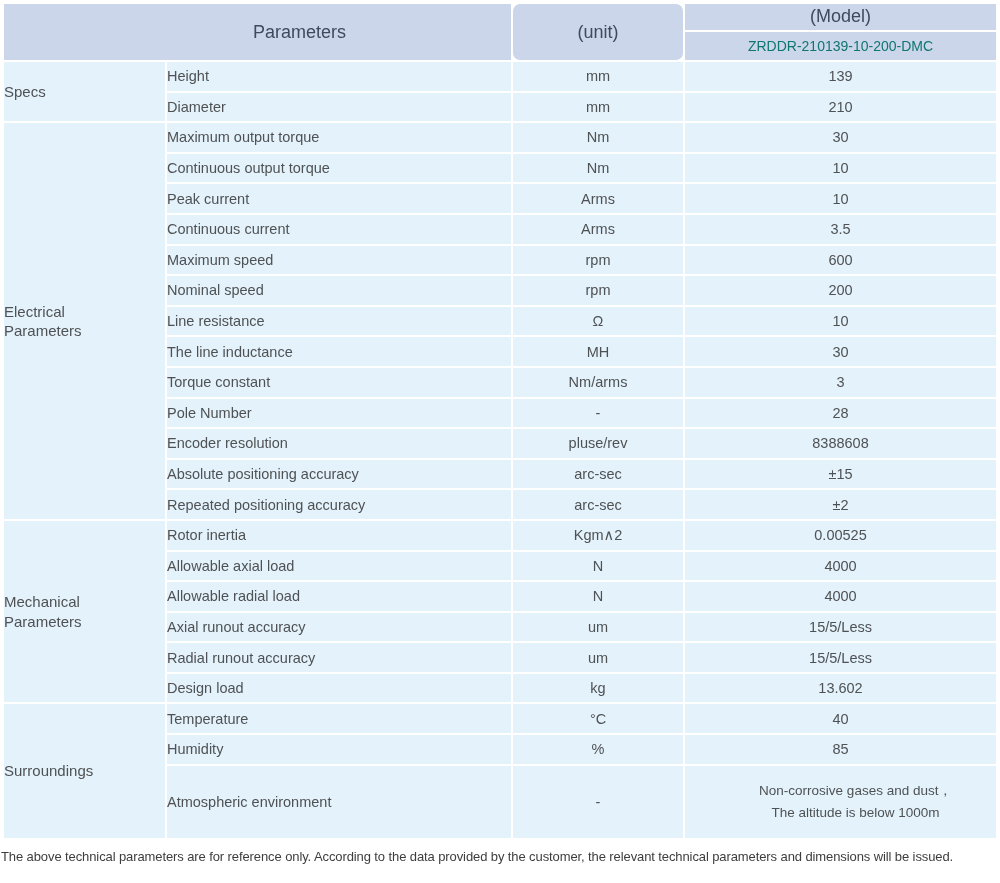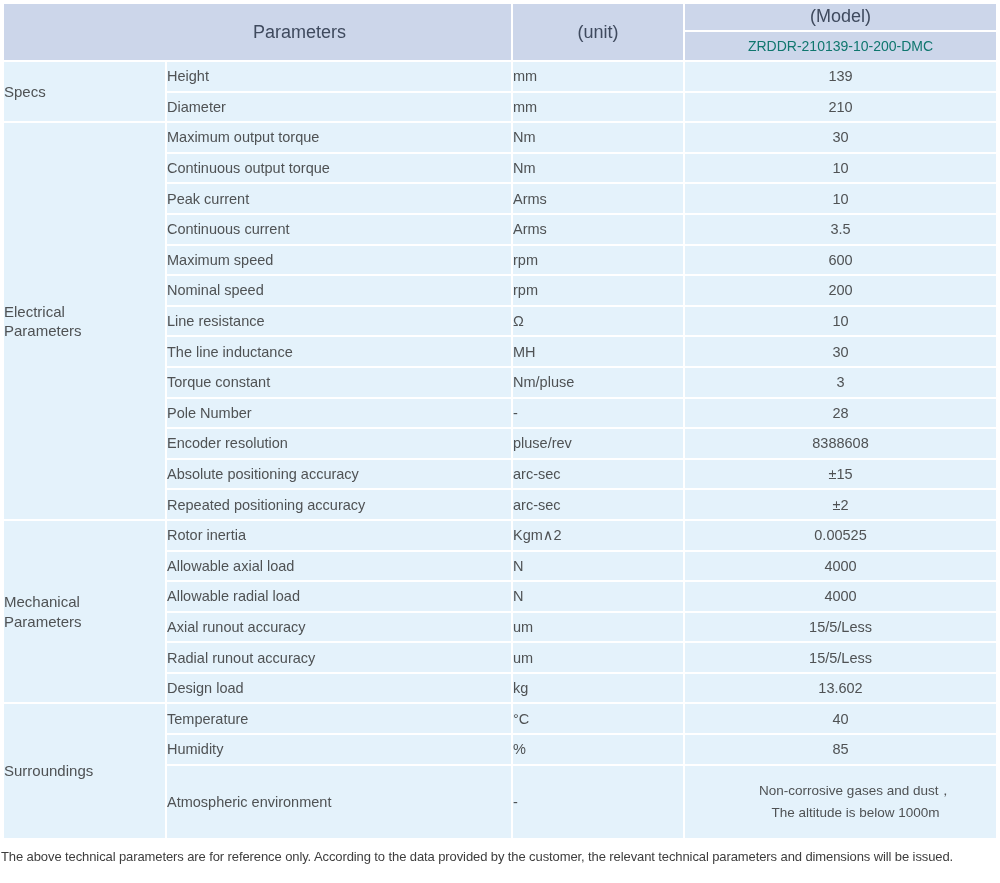--- a/index.html
+++ b/index.html
@@ -30,38 +30,38 @@
     padding: 0;
   }
   th.hdr {
     background: #ccd6ea;
     color: #3f4a5e;
     font-weight: 400;
     font-size: 18px;
     text-align: center;
   }
   th.hdr-params { padding-left: 84px; height: 56px; }
-  th.hdr-unit   { height: 56px; }
+  th.hdr-unit   { height: 56px; border-radius: 7px; }
   th.hdr-model  { height: 24px; }
   th.hdr-model-code { height: 26px; font-size: 14px; color: #0f766e; }
 
   tbody td {
     background: #e4f2fb;
     color: #4f5254;
     font-size: 14.5px;
     height: 28.6px;
   }
   td.group-cell {
     text-align: left;
     white-space: pre-line;
     font-size: 15px;
     line-height: 1.3;
   }
   td.name-cell { text-align: left; }
-  td.unit-cell { }
+  td.unit-cell { text-align: center; }
   td.value-cell { text-align: center; }
   tr.row-tall td { height: 72px; }
   td.value-multiline {
     white-space: pre-line;
     font-size: 13.5px;
     line-height: 1.6;
     padding-left: 30px;
   }
   .footnote {
     margin: 9px 0 0 1px;
@@ -143,21 +143,21 @@
         <td class="unit-cell">Ω</td>
         <td class="value-cell">10</td>
       </tr>
       <tr>
         <td class="name-cell">The line inductance</td>
         <td class="unit-cell">MH</td>
         <td class="value-cell">30</td>
       </tr>
       <tr>
         <td class="name-cell">Torque constant</td>
-        <td class="unit-cell">Nm/pluse</td>
+        <td class="unit-cell">Nm/arms</td>
         <td class="value-cell">3</td>
       </tr>
       <tr>
         <td class="name-cell">Pole Number</td>
         <td class="unit-cell">-</td>
         <td class="value-cell">28</td>
       </tr>
       <tr>
         <td class="name-cell">Encoder resolution</td>
         <td class="unit-cell">pluse/rev</td>

